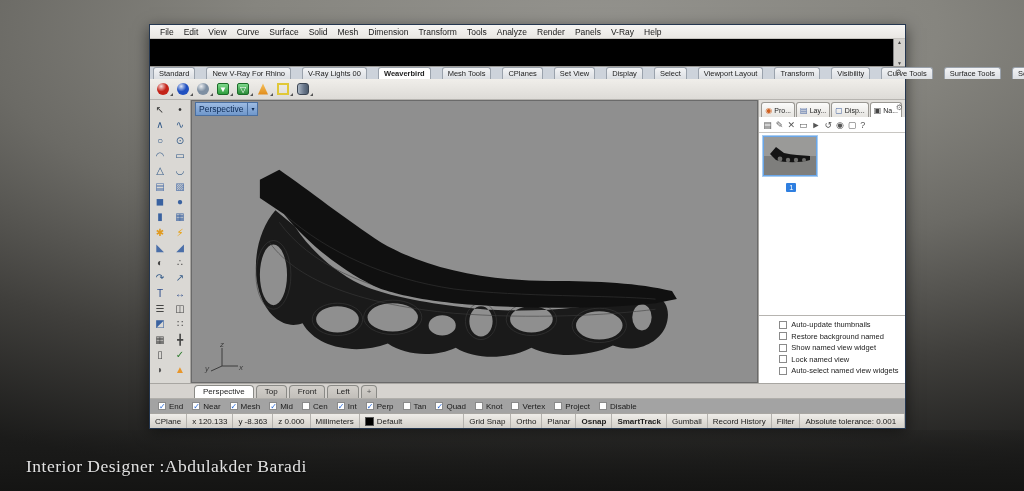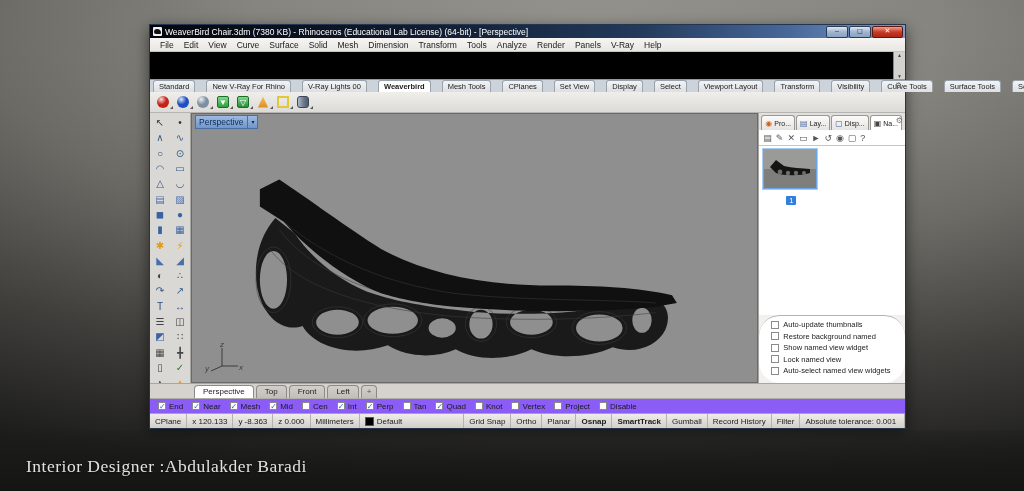--- a/index.html
+++ b/index.html
@@ -69,33 +69,33 @@
   .rtab.active{background:#fff;}
   .rtab .ricon{font-size:8px;}
   .rgear{position:absolute;right:2px;top:3px;font-size:8px;color:#777;}
   .rtools{flex:0 0 15px;background:#fff;border-bottom:1px solid #c8c6c2;display:flex;align-items:center;gap:4px;padding-left:4px;}
   .rtool{font-size:9px;color:#555;line-height:12px;}
   .rlist{flex:1;background:#fff;position:relative;min-height:0;}
   .thumbitem{position:absolute;left:4px;top:3px;width:56px;text-align:center;}
   .thumbimg{width:52px;height:38px;border:1px solid #6aa6e8;box-shadow:0 0 0 1px #a8ccf0;background:linear-gradient(#a2a2a0,#69696six);}
   .thumbimg svg{display:block;width:100%;height:100%;}
   .thumblabel{display:inline-block;margin-top:2px;background:#2f7fe0;color:#fff;font-size:7.5px;padding:0 3px;border-radius:1px;}
-  .roptions{flex:0 0 64px;background:#fff;border-top:1px solid #b6b4b0;padding:3px 0 0 12px;border-radius:21px;}
+  .roptions{flex:0 0 64px;background:#fff;border-top:1px solid #b6b4b0;padding:3px 0 0 20px;}
   .optrow{display:flex;align-items:center;gap:4px;height:11.5px;}
   .optrow .lbl{font-size:7.5px;color:#222;}
   .cb{width:8px;height:8px;background:#fff;border:1px solid #8a8a8a;box-sizing:border-box;
     font-size:8px;line-height:7px;color:#2a6ad8;text-align:center;}
   .cb.checked::after{content:"✓";}
   
   .vtabrow{flex:0 0 14px;background:#d6d3cf;border-top:1px solid #a8a6a2;display:flex;align-items:flex-end;padding-left:44px;}
   .vtab{font-size:8px;color:#222;background:linear-gradient(#d2cfca,#c2bfba);border:1px solid #8a8a86;border-bottom:none;
     border-radius:4px 4px 0 0;padding:0 8px;height:12px;line-height:12px;margin-right:2px;}
   .vtab.active{background:#fff;}
   .vtab.addtab{padding:0 5px;color:#555;}
-  .osnaprow{flex:0 0 14px;background:#8b5cf6;border-top:1px solid #b0aeaa;display:flex;align-items:center;padding-left:8px;gap:9px;}
+  .osnaprow{flex:0 0 14px;background:#a3a3a3;border-top:1px solid #b0aeaa;display:flex;align-items:center;padding-left:8px;gap:9px;}
   .snapitem{display:flex;align-items:center;gap:3px;}
   .snapitem .lbl{font-size:8px;color:#1a1a1a;}
   .statusbar{flex:0 0 14px;background:linear-gradient(#efede9,#d2cfc9);border-top:1px solid #a8a6a2;display:flex;align-items:stretch;}
   .scell{display:flex;align-items:center;justify-content:center;gap:3px;font-size:8px;color:#1a1a1a;
     border-right:1px solid #b4b2ae;padding:0 5px;white-space:nowrap;}
   .scell.bold{font-weight:bold;}
   .scell .swatch{display:none;width:7px;height:7px;background:#000;border:1px solid #555;}
   .scell .swatch.show{display:inline-block;}
   .scell.grow{flex:1;justify-content:flex-start;}
   
@@ -106,27 +106,20 @@
   #caption{position:absolute;left:26px;top:456px;color:#e2e2e2;font-size:17.5px;letter-spacing:.5px;
     font-family:"Liberation Serif","DejaVu Serif",serif;text-shadow:0 1px 2px rgba(0,0,0,.6);z-index:5;}
 </style>
 </head>
 <body>
 
 <div id="stage">
 
   <div id="app-window" class="app-window">
 
-    <div class="titlebar">
-      <span class="appicon"></span>
-      <span class="title">WeaverBird Chair.3dm (7380 KB) - Rhinoceros (Educational Lab License) (64-bit) - [Perspective]</span>
-      <span class="winbtn">–</span>
-      <span class="winbtn">◻</span>
-      <span class="winbtn close">✕</span>
-    </div>
 
     <div class="menubar">
 
     <span class="menu">File</span>
         <span class="menu">Edit</span>
         <span class="menu">View</span>
         <span class="menu">Curve</span>
         <span class="menu">Surface</span>
         <span class="menu">Solid</span>
         <span class="menu">Mesh</span>

